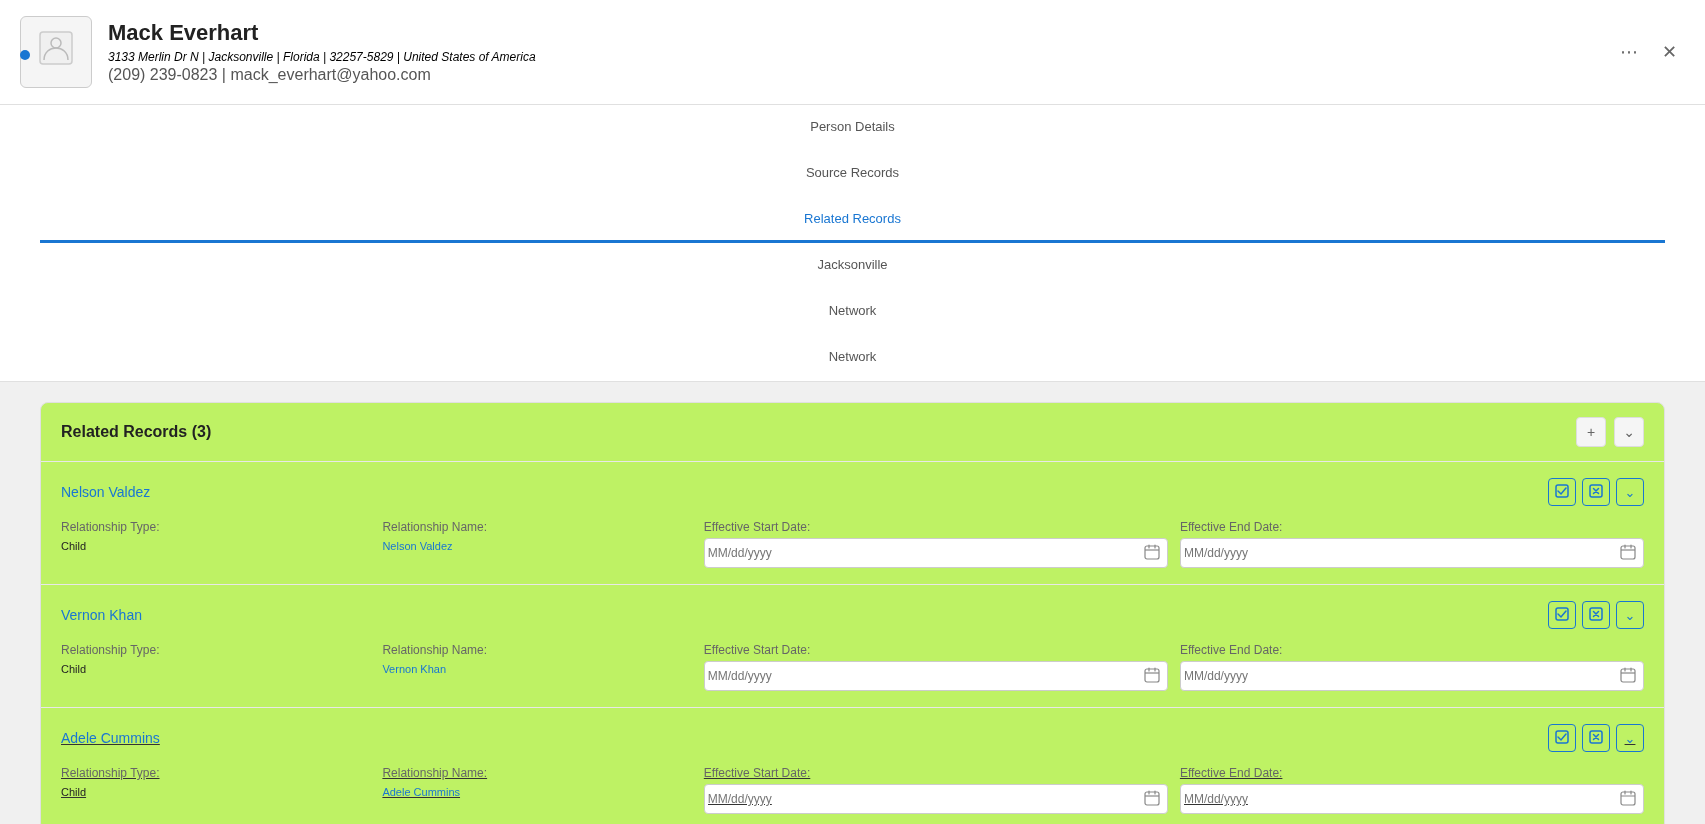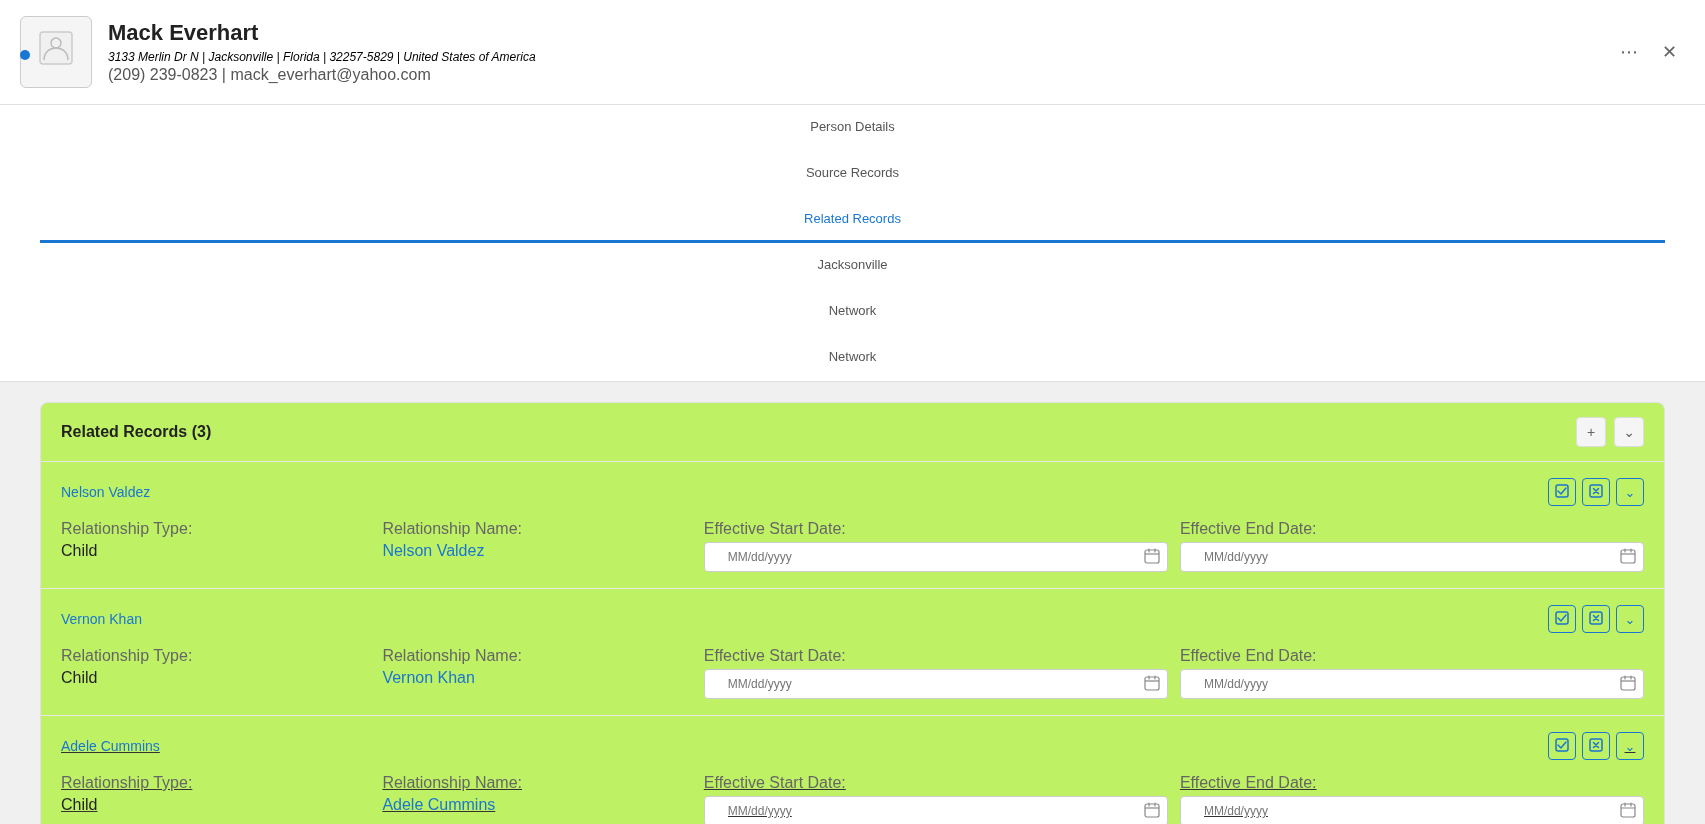--- a/index.html
+++ b/index.html
@@ -204,41 +204,41 @@
     }
 
     .record-fields {
       display: grid;
       grid-template-columns: 1fr 1fr 1.5fr 1.5fr;
       gap: 12px;
       align-items: start;
     }
     .field-group label {
       display: block;
-      font-size: 16px;
+      font-size: 12px;
       color: #666;
       margin-bottom: 4px;
     }
     .field-value {
-      font-size: 16px;
+      font-size: 11px;
       color: #222;
     }
     .field-value.link {
       color: #1976d2;
       cursor: pointer;
     }
 
     .date-input-wrapper {
       position: relative;
       display: flex;
       align-items: center;
     }
     .date-input {
       width: 100%;
-      padding: 7px 34px 7px 23px;
+      padding: 7px 34px 7px 3px;
       border: 1px solid #ccc;
       border-radius: 4px;
       font-size: 12px;
       color: #aaa;
       outline: none;
       background: #fff;
     }
     .calendar-icon {
       position: absolute;
       right: 8px;

